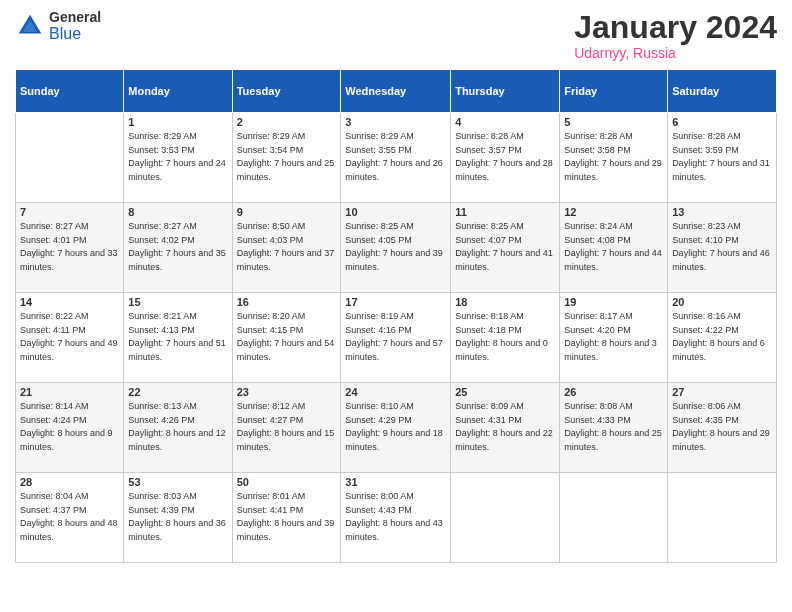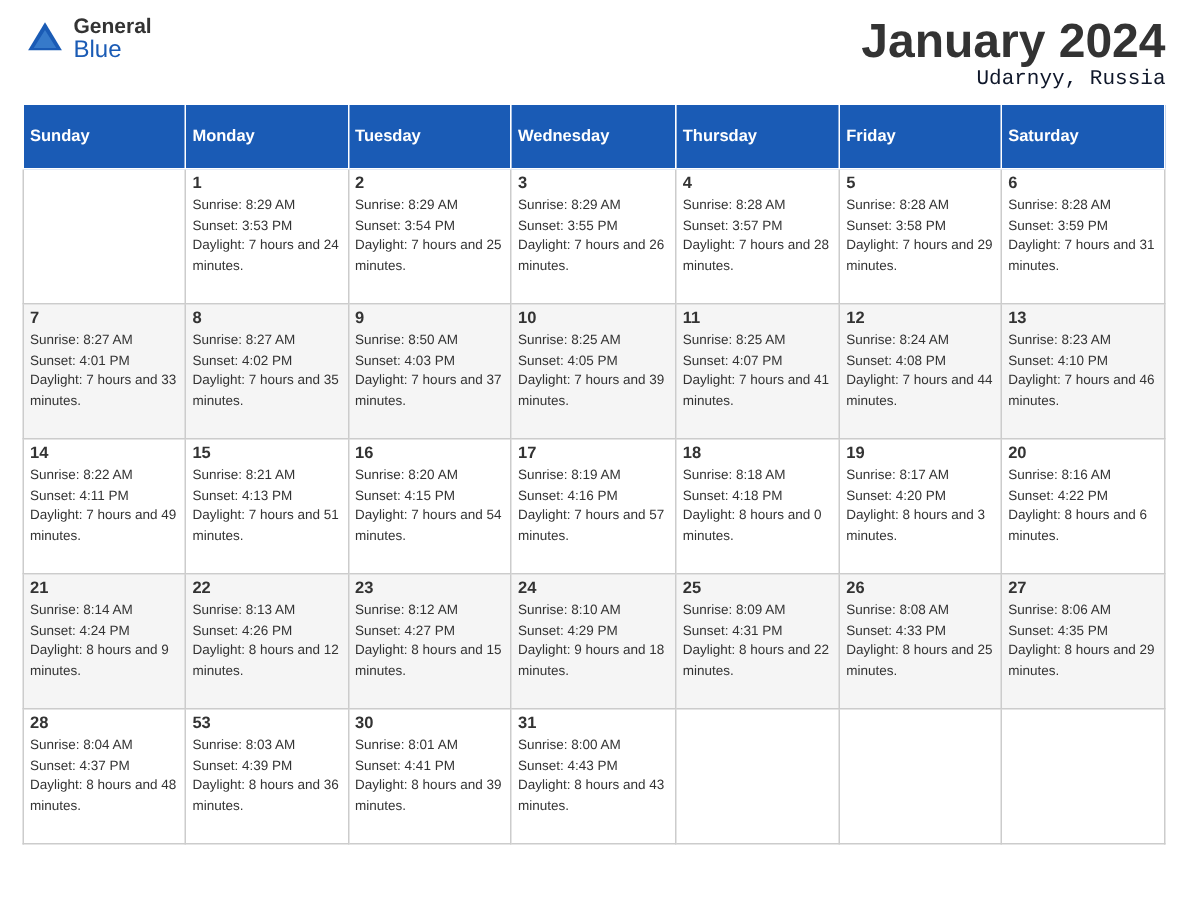--- a/index.html
+++ b/index.html
@@ -41,32 +41,31 @@
     .logo-blue {
       font-size: 16px;
       font-weight: normal;
       color: #1a5bb5;
     }
     .logo-icon {
       width: 30px;
       height: 30px;
     }
     .title-block {
-      text-align: right;
+      text-align: left;
     }
     .month-title {
       font-size: 32px;
       font-weight: bold;
       color: #333;
       line-height: 1.1;
     }
     .subtitle {
       font-size: 14px;
-      color: #0f172a;
-      font-family: Liberation Mono, monospace;
+      color: #ec4899;
     }
     .calendar {
       width: 100%;
       border-collapse: collapse;
       flex: 1;
     }
     .calendar th {
       background: #1a5bb5;
       color: #fff;
       font-size: 11px;
@@ -373,21 +372,21 @@
       </td>
           <td>
         <span class="day-number">53</span>
         <div class="day-info">
           <div>Sunrise: 8:03 AM</div>
           <div>Sunset: 4:39 PM</div>
           <div>Daylight: 8 hours and 36 minutes.</div>
         </div>
       </td>
           <td>
-        <span class="day-number">30</span>
+        <span class="day-number">50</span>
         <div class="day-info">
           <div>Sunrise: 8:01 AM</div>
           <div>Sunset: 4:41 PM</div>
           <div>Daylight: 8 hours and 39 minutes.</div>
         </div>
       </td>
           <td>
         <span class="day-number">31</span>
         <div class="day-info">
           <div>Sunrise: 8:00 AM</div>

